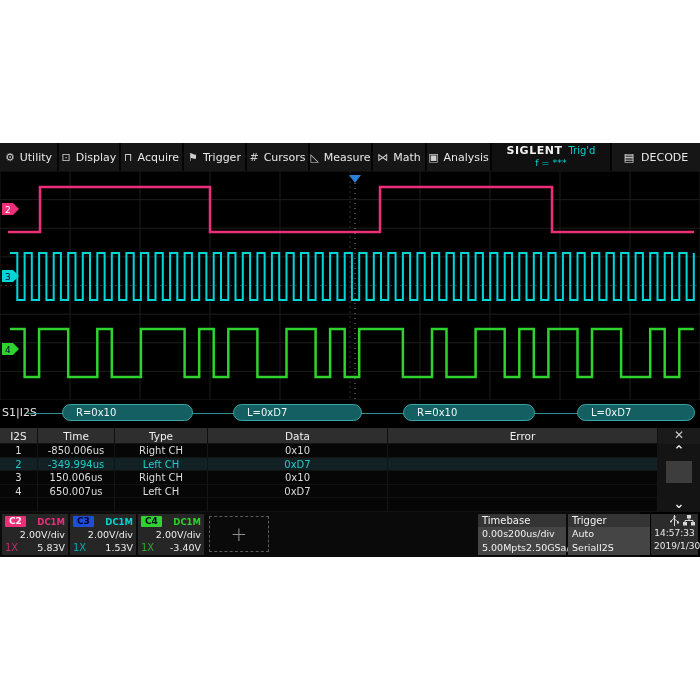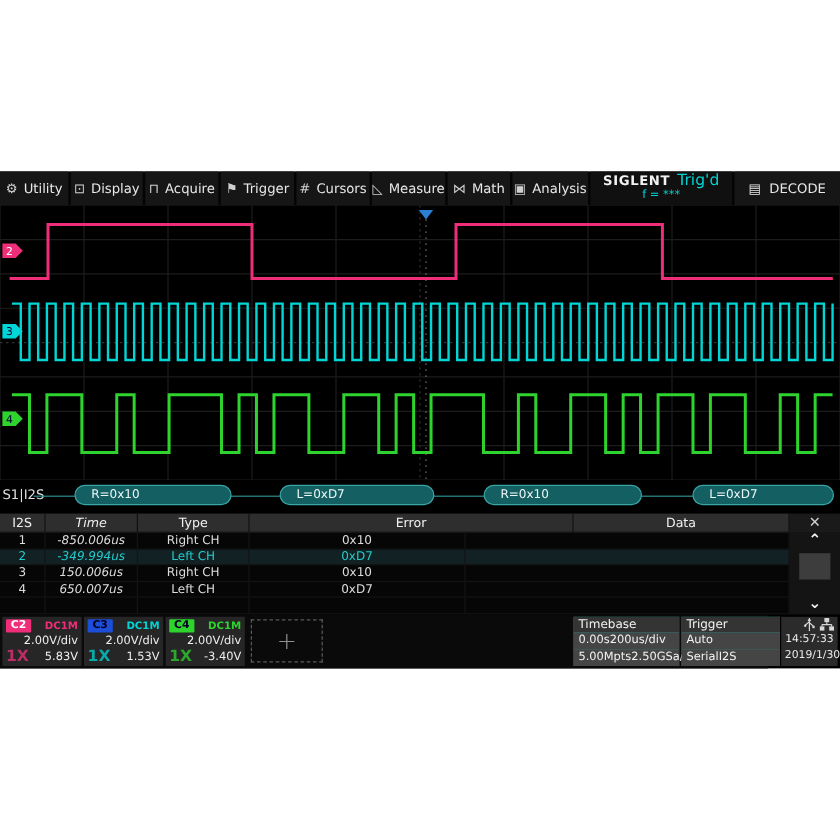--- a/index.html
+++ b/index.html
@@ -7,56 +7,56 @@
   .page { position:relative; width:700px; height:700px; background:#fff; overflow:hidden; }
   .scope { position:absolute; left:0; top:143px; width:700px; height:414px; background:#000; }
 
   
   .menubar { position:absolute; left:0; top:0; width:700px; height:28px; background:#040404; display:flex; }
   .menu-item { height:28px; background:#161616; margin-right:2px; display:flex; align-items:center; justify-content:center; gap:5px; color:#e8e8e8; font-size:11px; cursor:default; }
   .menu-item .mi-icon { font-size:11px; color:#cfcfcf; }
   .brand-block { width:118px; height:28px; background:#101010; margin-right:2px; display:flex; flex-direction:column; align-items:center; justify-content:center; line-height:12px; }
   .brand-row { display:flex; gap:6px; align-items:baseline; }
   .brand { color:#f2f2f2; font-weight:bold; font-size:11px; letter-spacing:0.5px; }
-  .trigd { color:#00d2d2; font-size:13px; }
+  .trigd { color:#00d2d2; font-size:10px; }
   .freq { color:#00d2d2; font-size:9.5px; }
   .decode-block { flex:1; height:28px; background:#161616; display:flex; align-items:center; justify-content:center; gap:7px; color:#e8e8e8; font-size:11px; }
 
   
   .wavearea { position:absolute; left:0; top:28px; width:700px; height:229px; background:#000; }
 
   
   .busrow { position:absolute; left:0; top:257px; width:700px; height:28px; background:#000; }
   .bus-label { position:absolute; left:2px; top:6px; font-size:11px; color:#e0e0e0; }
   .bus-label .proto { color:#e0e0e0; }
   .bus-line { position:absolute; left:28px; top:13px; width:667px; height:1px; background:#2d8f8f; }
   .bus-box { position:absolute; top:4px; height:17px; background:#135f62; border:1px solid #3aa5a5; border-radius:9px; color:#eef7f7; font-size:10px; line-height:15px; padding-left:13px; overflow:hidden; }
 
   
   .dtable { position:absolute; left:0; top:285px; width:700px; height:84px; background:#060606; font-size:10px; color:#dcdcdc; }
   .trow { display:flex; }
   .thead .tcell { background:#2e2e2e; height:16px; line-height:16px; font-size:10.5px; color:#f0f0f0; border-right:1px solid #101010; }
   .tcell { text-align:center; height:13.6px; line-height:13.6px; border-right:1px solid #151515; border-bottom:1px solid #131313; overflow:hidden; }
-  .c0{width:38px;} .c1{width:77px;font-style:italic;} .c2{width:93px;} .c3{width:180px;} .c4{width:270px;}
+  .c0{width:38px;} .c1{width:77px;} .c2{width:93px;} .c3{width:180px;} .c4{width:270px;}
   .tclose { width:42px; height:16px; background:#1a1a1a; color:#cfcfcf; text-align:center; line-height:15px; font-size:12px; }
   .row-sel .tcell { color:#22cccc; background:#122123; }
   .vscroll { position:absolute; left:658px; top:16px; width:42px; height:68px; background:#141414; display:flex; flex-direction:column; align-items:center; }
   .vs-btn { width:42px; height:15px; color:#f0f0f0; font-size:13px; line-height:13px; text-align:center; font-weight:bold; }
   .vs-thumb { width:26px; height:22px; background:#3d3d3d; margin-top:2px; }
   .vs-spacer { flex:1; }
 
   
   .statusbar { position:absolute; left:0; top:369px; width:640px; height:45px; background:#0a0a0a; }
   .chbox { position:absolute; top:2px; width:66px; height:41px; background:#262626; padding:1px 3px; }
   .chbox .r1 { display:flex; justify-content:space-between; align-items:center; height:13px; }
   .chbadge { font-size:9px; font-weight:bold; padding:0 4px; border-radius:1px; height:11px; line-height:11px; }
   .coup { font-size:8.5px; font-weight:bold; }
   .chbox .r2 { text-align:right; font-size:9.5px; color:#eeeeee; height:13px; line-height:13px; }
   .chbox .r3 { display:flex; justify-content:space-between; font-size:9.5px; color:#eeeeee; height:13px; line-height:13px; }
-  .probe { font-size:13px; opacity:0.75;font-weight:bold; }
+  .probe { font-size:10px; opacity:0.75; }
   .addbox { position:absolute; left:209px; top:4px; width:60px; height:36px; border:1px dashed #5a5a5a; color:#909090; display:flex; align-items:center; justify-content:center; font-size:20px; font-weight:200; }
   .infobox { position:absolute; top:2px; height:41px; background:#14b8a6; color:#f2f2f2; }
   .infobox .hd { height:13px; line-height:13px; font-size:10px; padding:0 4px; background:#343434; }
   .infobox .rw { height:14px; line-height:14px; font-size:9.5px; padding:0 4px; display:flex; background:#454545; }
   .tbbox { left:478px; width:88px; }
   .trbox { left:568px; width:82px; }
   .dtbox { position:absolute; left:651px; top:2px; width:47px; height:41px; background:#2b2b2b; color:#e8e8e8; font-size:9px; text-align:center; padding:0 3px; }
   .dtbox .icons { display:flex; justify-content:flex-end; gap:4px; height:13px; align-items:center; }
   .dtbox div { height:13px; line-height:13px; }
 </style>
@@ -167,22 +167,22 @@
       <div class="bus-box" style="left:233px;width:129px">L=0xD7</div>
       <div class="bus-box" style="left:403px;width:132px">R=0x10</div>
       <div class="bus-box" style="left:577px;width:118px">L=0xD7</div>
     </div>
 
     <div class="dtable">
       <div class="trow thead">
         <div class="tcell c0">I2S</div>
         <div class="tcell c1">Time</div>
         <div class="tcell c2">Type</div>
+        <div class="tcell c3">Data</div>
         <div class="tcell c4">Error</div>
-        <div class="tcell c3">Data</div>
         <div class="tclose">✕</div>
       </div>
       <div class="trow">
         <div class="tcell c0">1</div>
         <div class="tcell c1">-850.006us</div>
         <div class="tcell c2">Right CH</div>
         <div class="tcell c3">0x10</div>
         <div class="tcell c4"></div>
       </div>
       <div class="trow row-sel">

